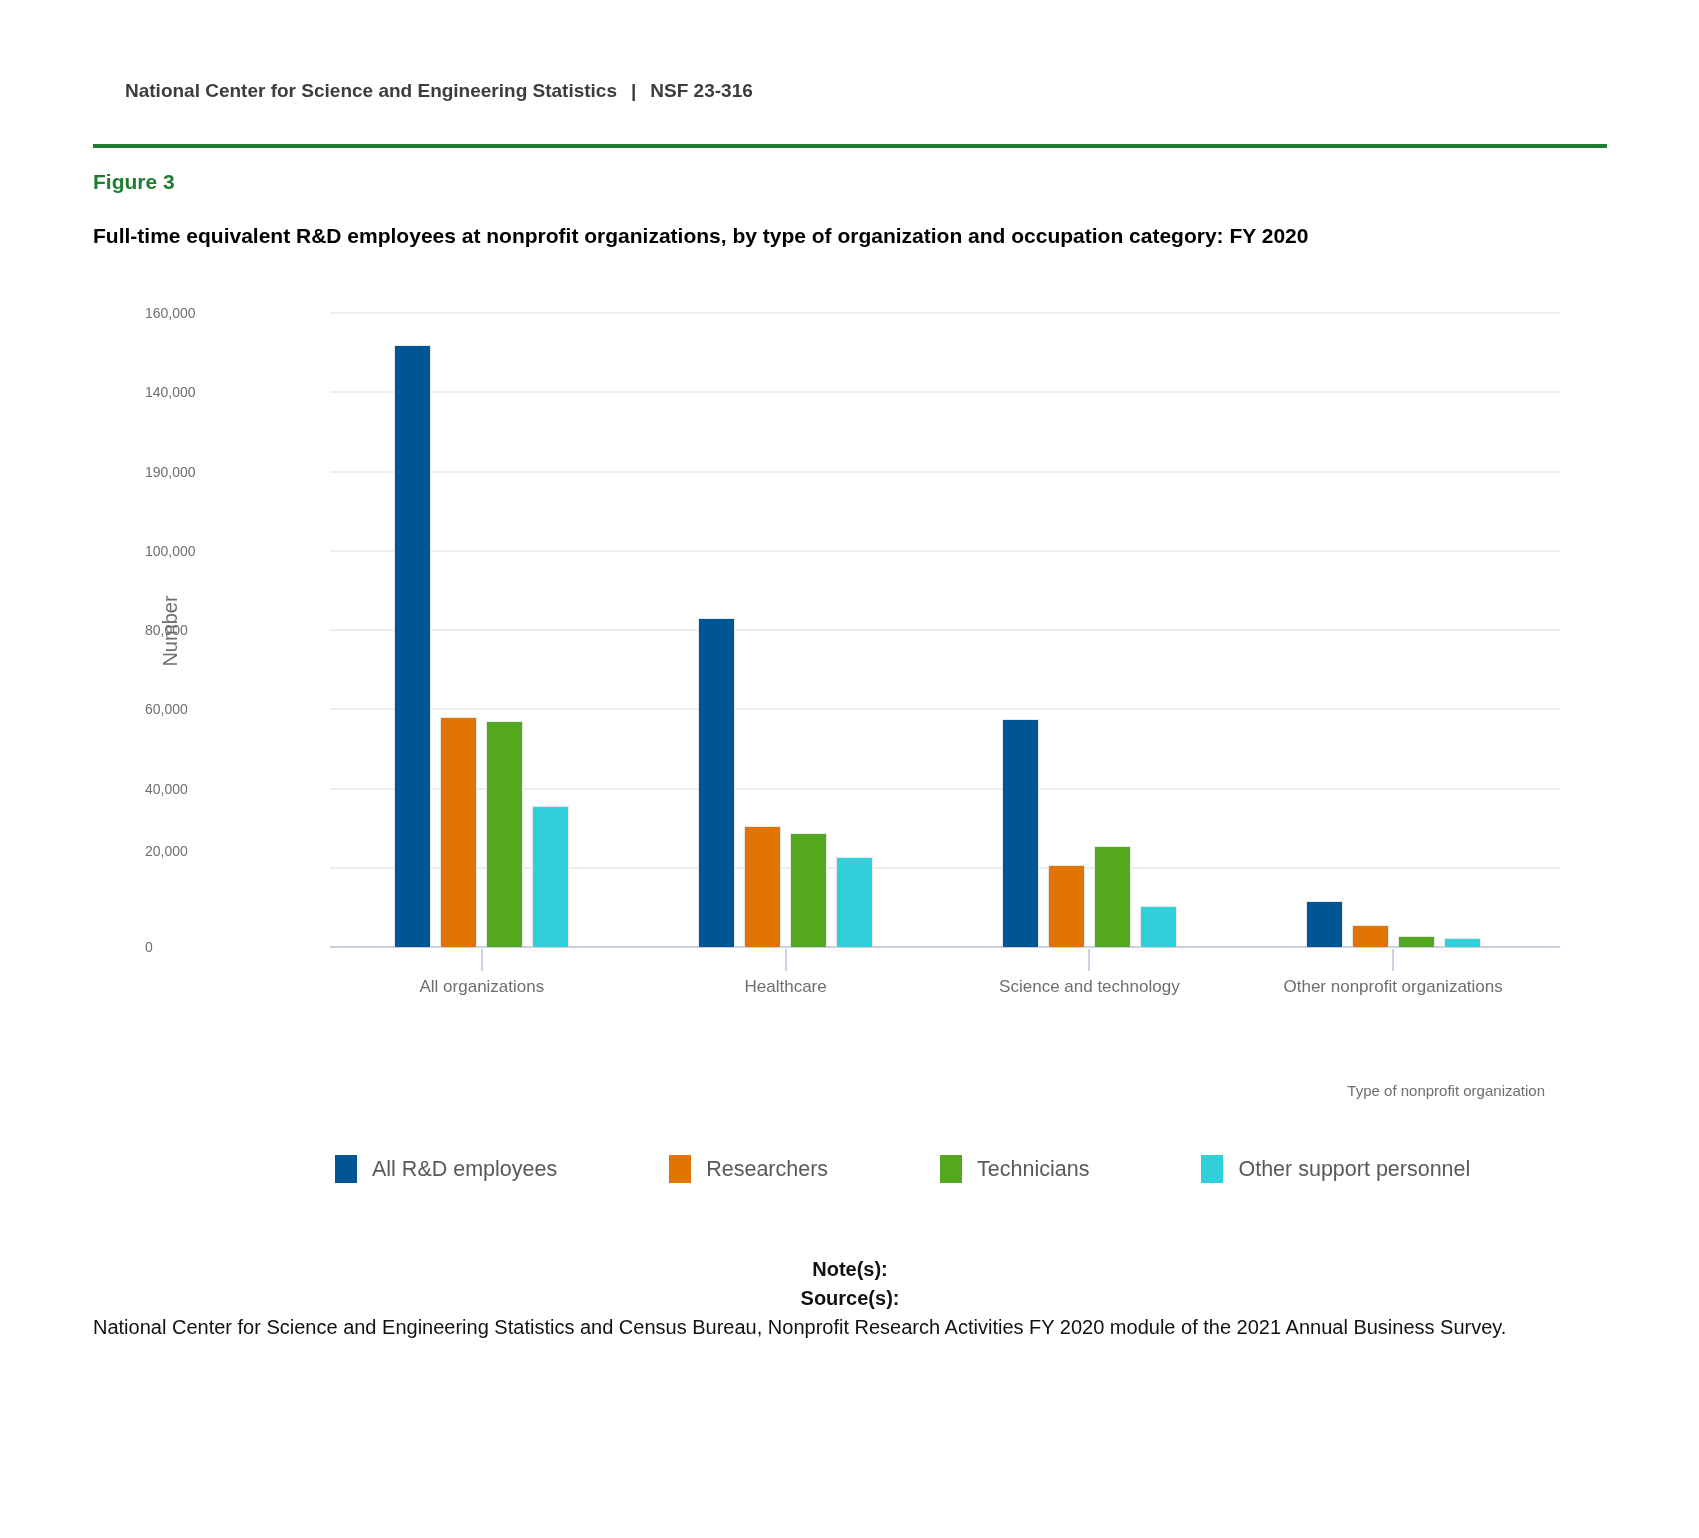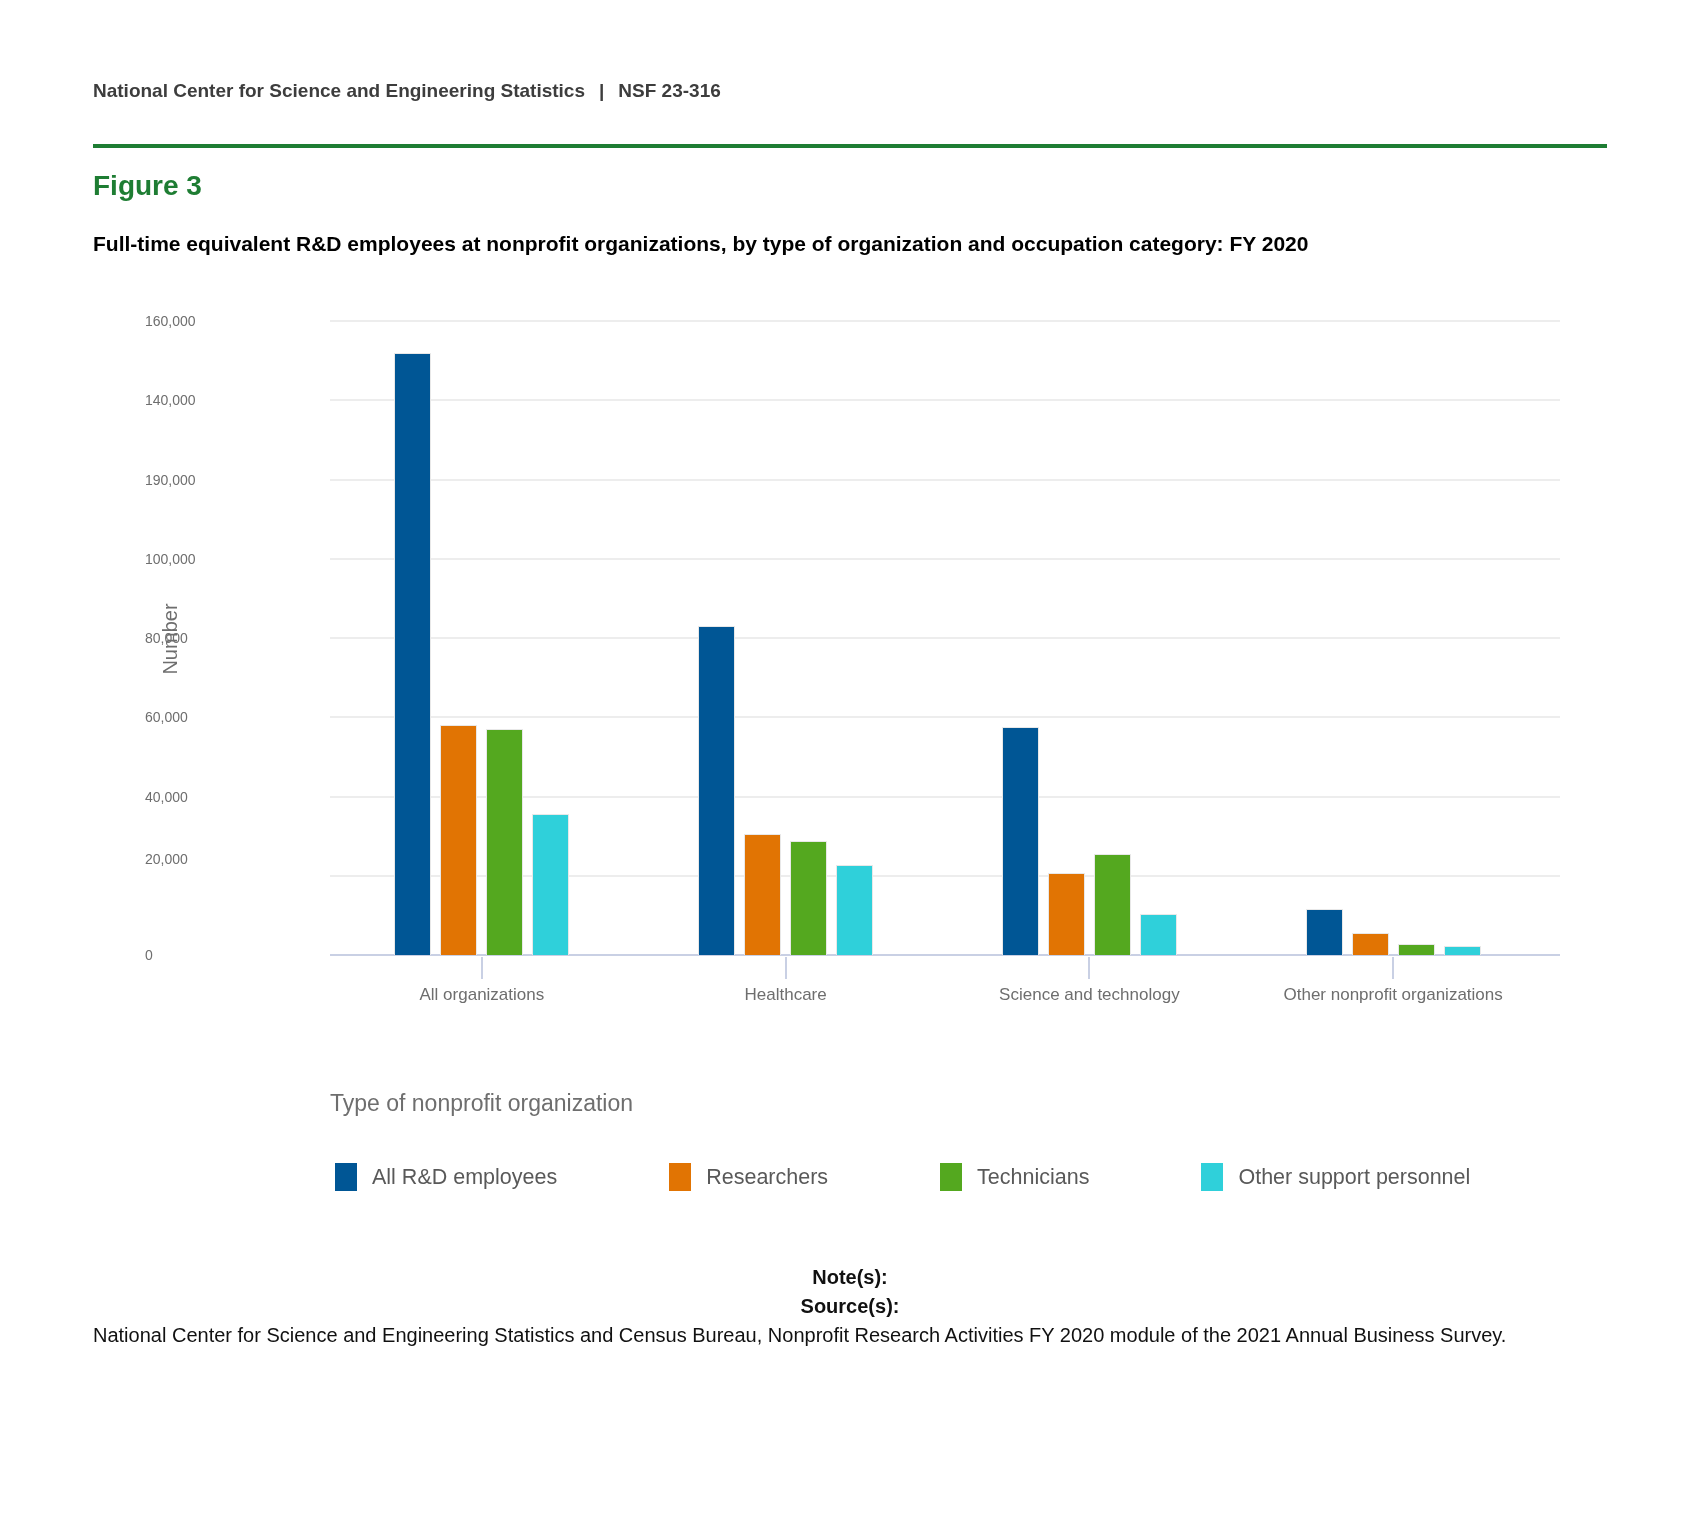--- a/index.html
+++ b/index.html
@@ -6,43 +6,43 @@
   html, body { margin: 0; padding: 0; background: #ffffff; }
   body {
     width: 1699px; height: 1538px; overflow: hidden;
     font-family: "Liberation Sans", "DejaVu Sans", sans-serif;
     color: #1a1a1a;
   }
   .page { padding: 80px 92px 0 93px; position: relative; }
 
   
   .hdr { display: flex; align-items: baseline; gap: 14px;
-         font-size: 19px; font-weight: bold; color: #3d3d3d; }
+         font-size: 19px; font-weight: bold; color: #3d3d3d; margin-left: 32px; }
   .rule { height: 4px; background: #1e7d33; margin-top: 42px; }
-  .figlabel { margin-top: 22px; font-size: 28px; font-weight: bold; color: #1e7d33; }
+  .figlabel { margin-top: 22px; font-size: 21px; font-weight: bold; color: #1e7d33; }
   .title { margin-top: 30px; font-size: 21px; font-weight: bold; color: #000; max-width: 1500px; }
 
   
   .chart-wrap { position: relative; margin-top: 12px; height: 940px; }
   .plot { position: absolute; left: 237px; top: 53px; width: 1215px; height: 634px; }
   .gridline { position: absolute; left: 0; right: -15px; height: 2px; background: #ededed; }
   .gridline.baseline { background: #c9d0e4; z-index: 1; }
   .ylabel { position: absolute; left: -185px; width: 135px; text-align: left;
             transform: translateY(50%); font-size: 14px; color: #6e6e6e; }
   .ytitle { position: absolute; left: 17px; top: 360px; width: 120px; height: 22px;
             text-align: center; transform: rotate(-90deg);
             font-size: 20px; color: #6e6e6e; }
   .bar-group { position: absolute; bottom: 0; width: 25%; display: flex;
                justify-content: center; align-items: flex-end; gap: 9px; z-index: 2; }
   .bar { width: 37px; border: 1px solid #e8e8e8; border-bottom: none; }
   .xtick { position: absolute; top: 636px; width: 2px; height: 22px; background: #c9d0e4; }
   .xlabel { position: absolute; top: 662px; width: 270px; text-align: center;
             font-size: 17px; line-height: 1.4; color: #6e6e6e; }
-  .xtitle { position: absolute; left: 237px; width: 1215px; top: 822px; text-align: left;
-            font-size: 23px; color: #6e6e6e; }
+  .xtitle { position: absolute; left: 237px; width: 1215px; top: 822px; text-align: right;
+            font-size: 15px; color: #6e6e6e; }
   .legend { position: absolute; left: 210px; top: 895px; display: flex;
             align-items: center; gap: 80px; }
   .legend-item { display: flex; align-items: center; gap: 15px;
                  font-size: 21.5px; color: #595959; cursor: default; padding-left: 32px; }
   .swatch { width: 22px; height: 28px; flex: 0 0 auto; }
 
   
   .notes { margin-top: 55px; max-width: 1530px; font-size: 20px; line-height: 1.45; color: #111; }
   .notes-heading { font-weight: bold; text-align: center; }
   .notes-body { margin-bottom: 26px; }

